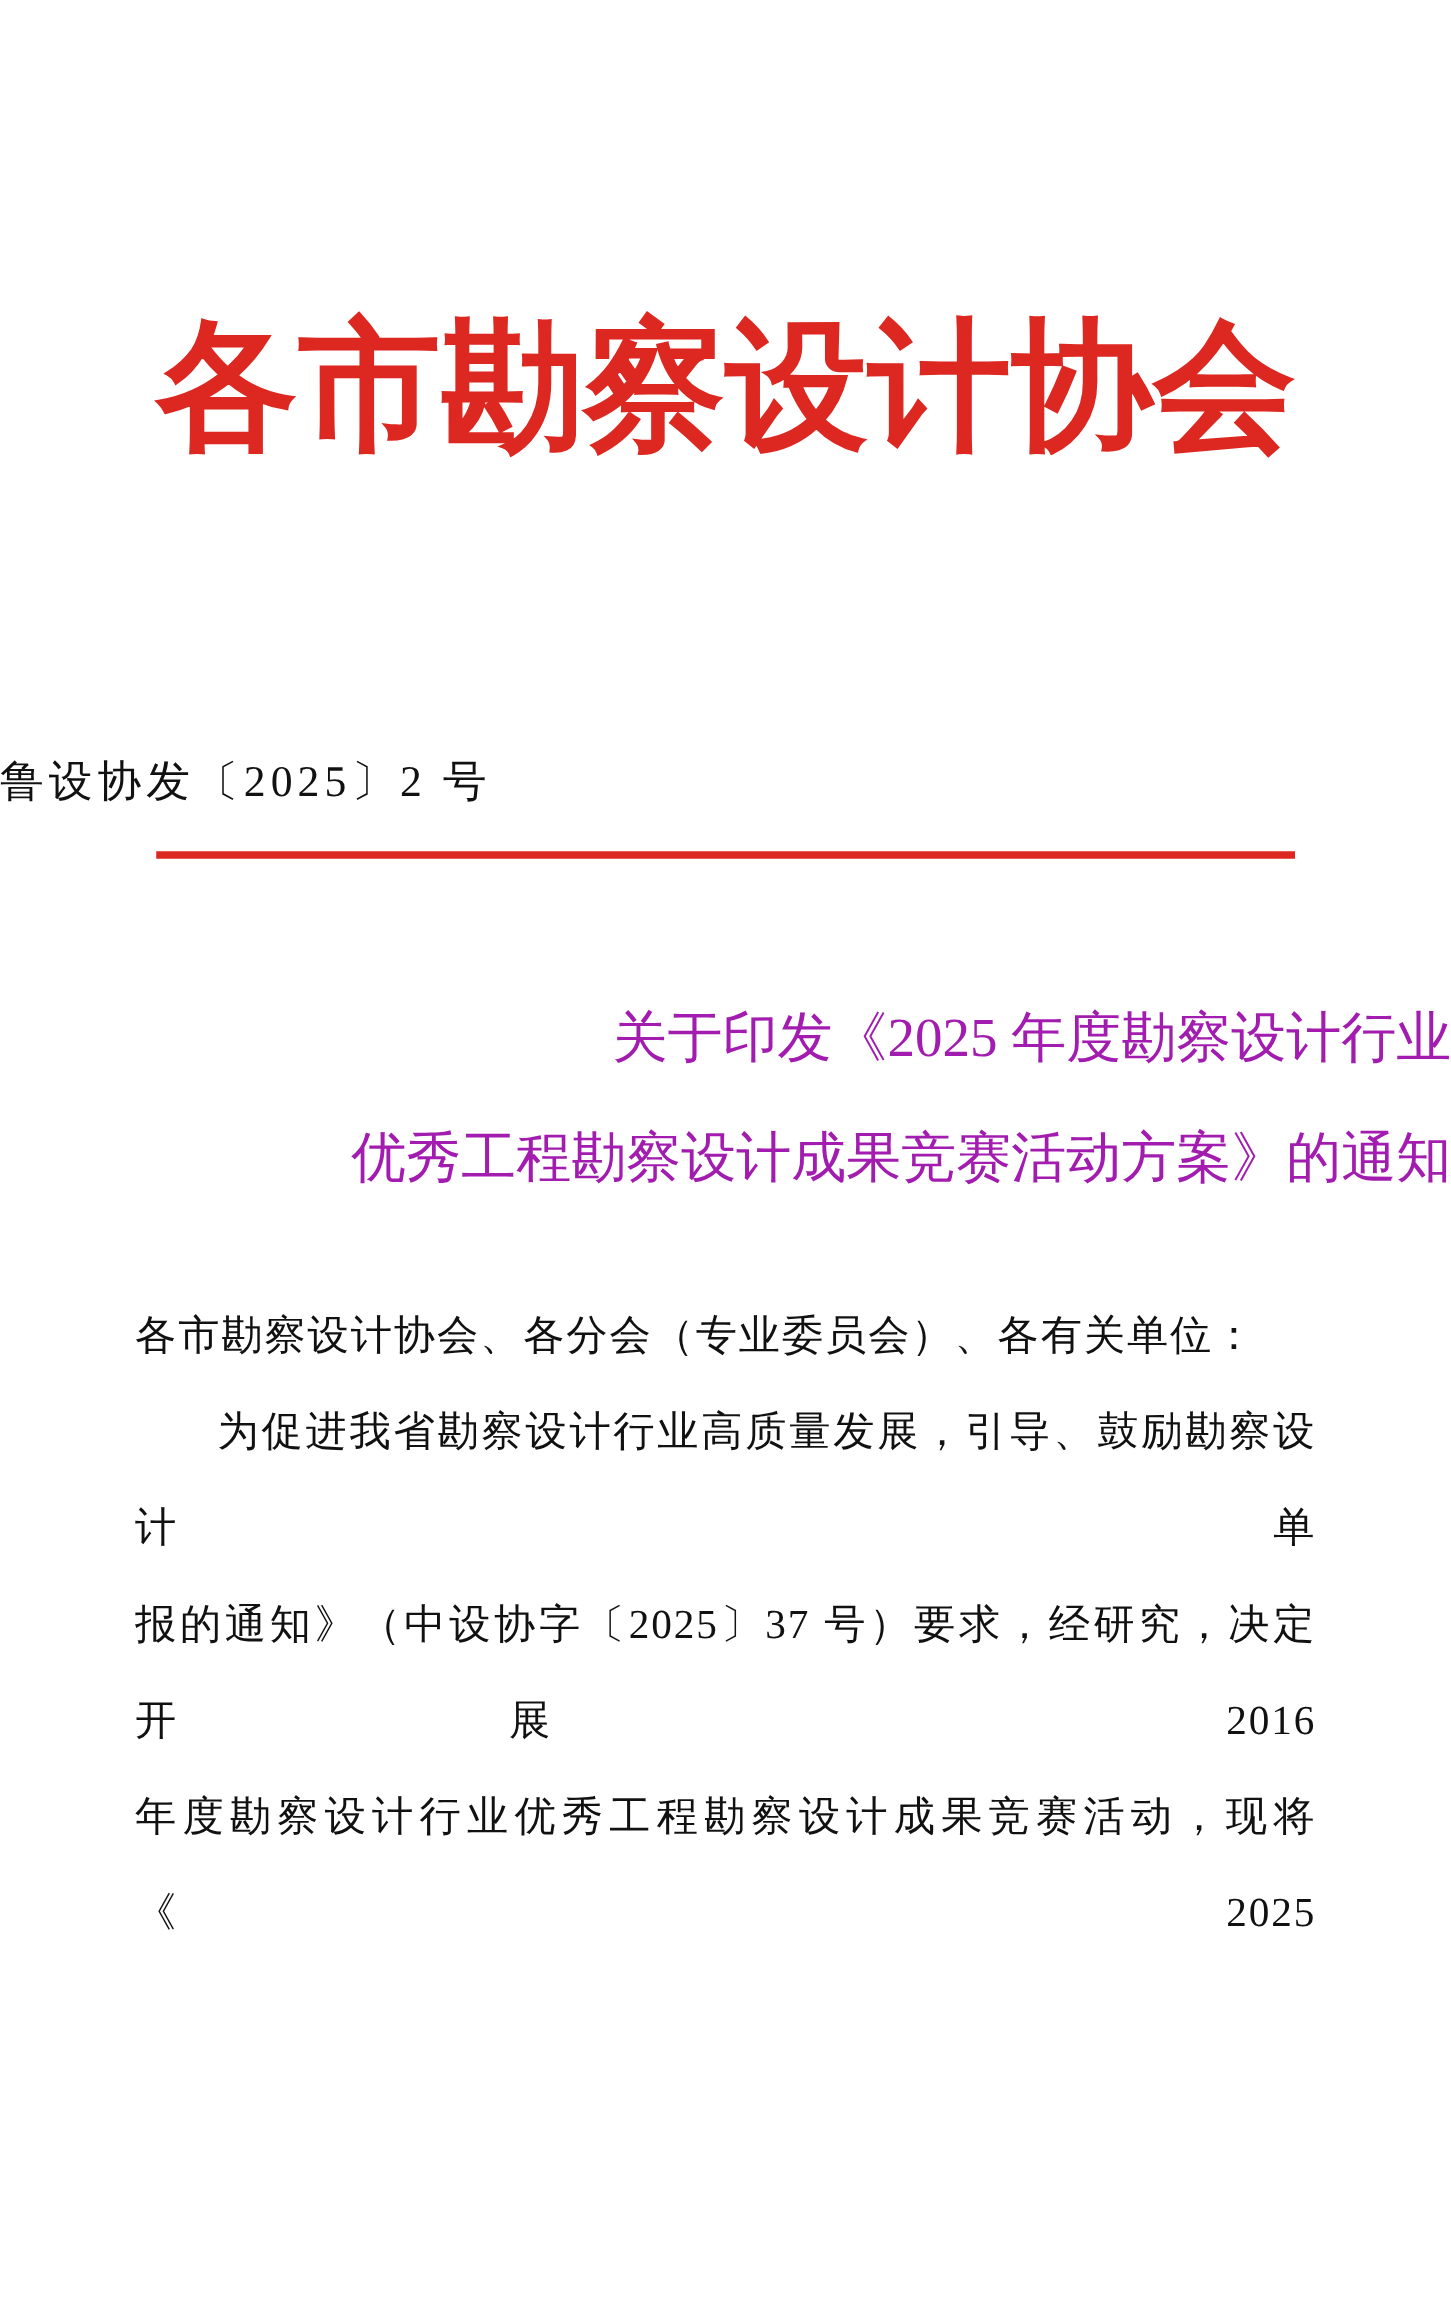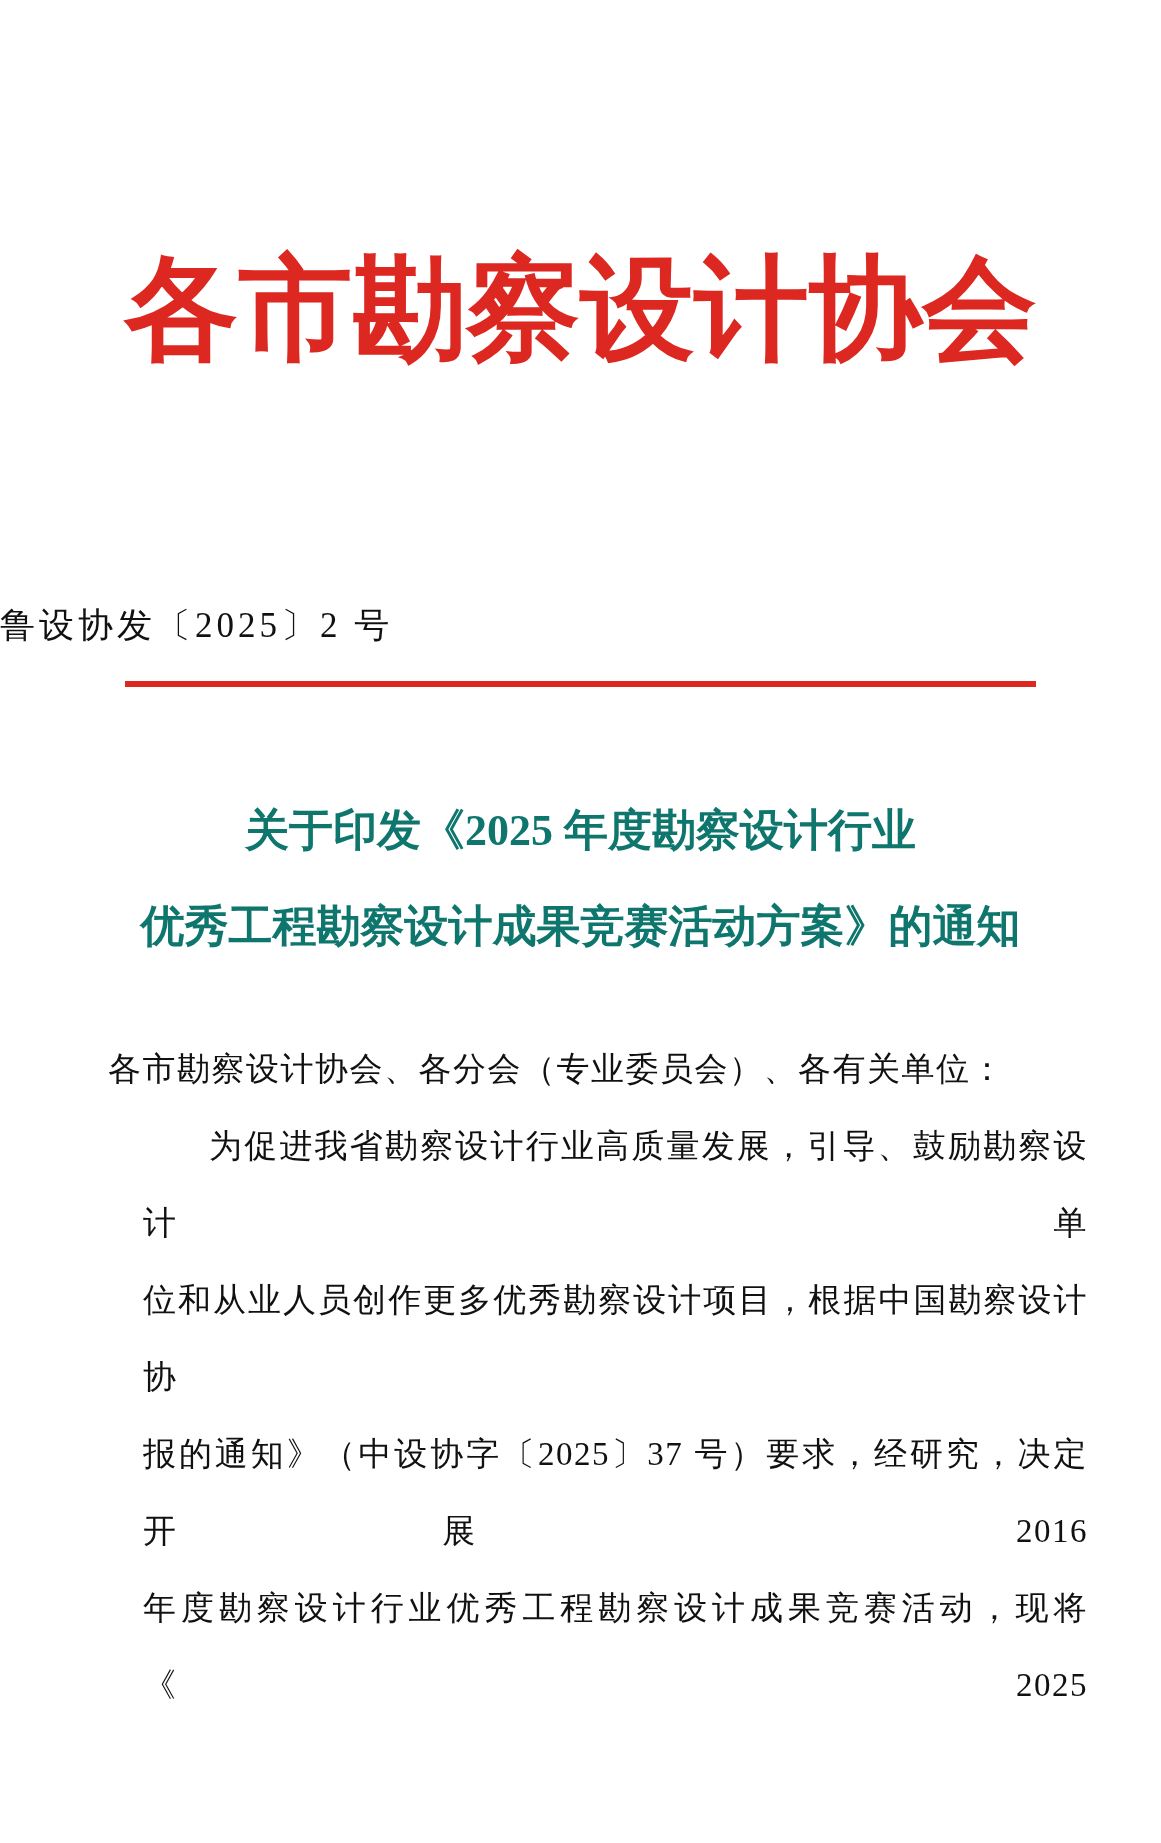--- a/index.html
+++ b/index.html
@@ -40,45 +40,44 @@
     color:#111;
   }
   .red-rule{
     margin:33px auto 0;
     width:911px;
     height:6px;
     background:var(--red);
   }
   .notice-title{
     margin-top:96px;
-    text-align:center;
-    font-weight:bold;
+    text-align:right;
+    font-weight:normal;
     font-size:44px;
     line-height:96px;
-    color:#0f766e;
+    color:#a21caf;
   }
   .body-text{
     margin:56px auto 0;
     margin-left:108px;
     width:945px;
     font-size:33px;
     line-height:77px;
     letter-spacing:1.5px;
     color:#111;
   }
   .body-line{
     width:100%;
     white-space:nowrap;
   }
   .body-line.fill{
     white-space:normal;
     text-align:justify;
     text-align-last:justify;
     text-justify:inter-character;
-    margin-left:35px;
   }
   .body-line.indent{
     text-indent:2em;
   }
 </style>
 </head>
 <body>
 
 <div class="doc-page">
 
@@ -89,19 +88,18 @@
   <div class="red-rule"></div>
 
   <div class="notice-title">
     <div>关于印发《2025 年度勘察设计行业</div>
     <div>优秀工程勘察设计成果竞赛活动方案》的通知</div>
   </div>
 
   <div class="body-text">
     <div class="body-line">各市勘察设计协会、各分会（专业委员会）、各有关单位：</div>
     <div class="body-line indent fill">为促进我省勘察设计行业高质量发展，引导、鼓励勘察设计单</div>
-    <div class="body-line fill">位和从业人员创作更多优秀勘察设计项目，根据中国勘察设计协</div>
     <div class="body-line fill">报的通知》（中设协字〔2025〕37 号）要求，经研究，决定开展 2016</div>
     <div class="body-line fill">年度勘察设计行业优秀工程勘察设计成果竞赛活动，现将《2025</div>
 
   </div>
 
 </div>
 
 </body></html>

